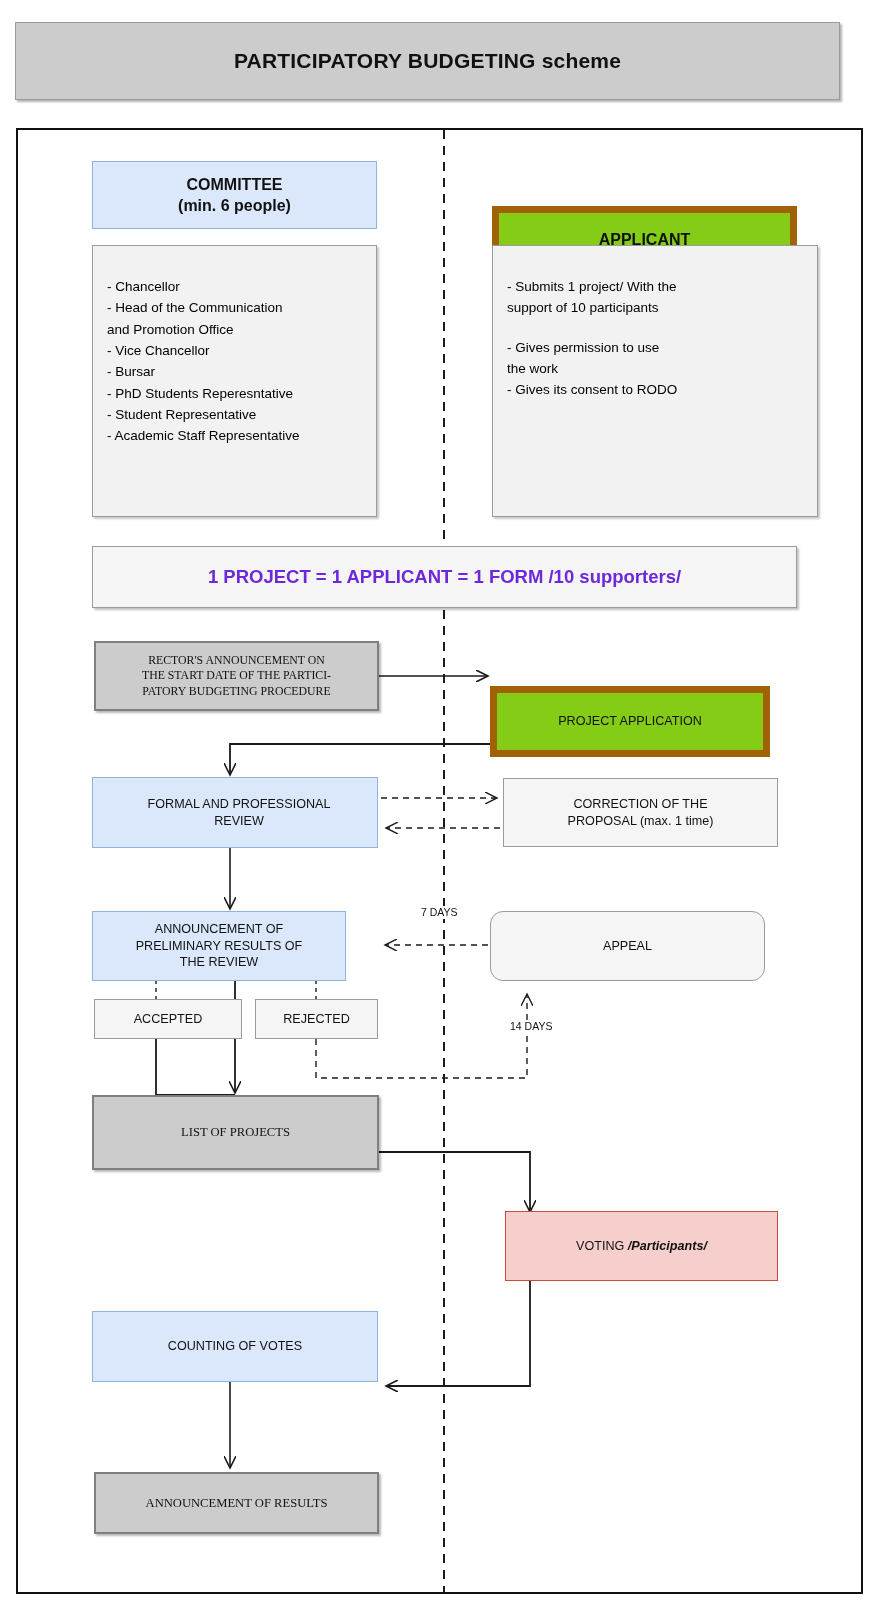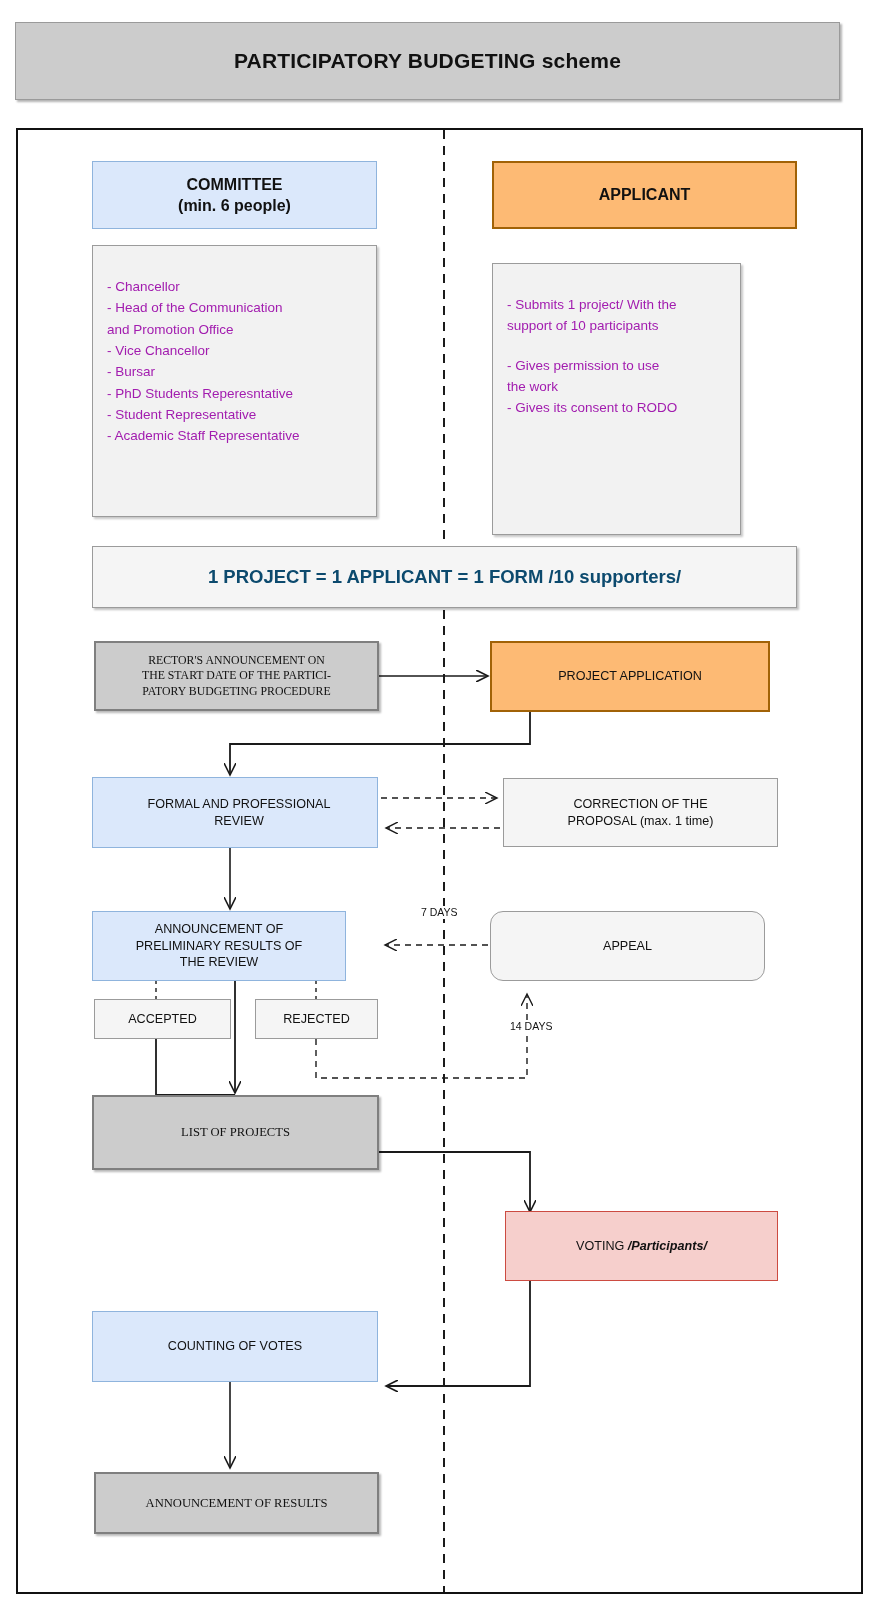--- a/index.html
+++ b/index.html
@@ -74,21 +74,21 @@
     align-items: center;
     justify-content: center;
     text-align: center;
     line-height: 1.32;
     color: #111111;
   }
   .node .txt { display: block; padding: 0 6px; }
 
   
   .n-blue   { background: #dbe8fb; border: 1px solid #8fb4dd; }
-  .n-purple { background: #fdba74; border: 2px solid #a16207; }
+  .n-purple { background: #84cc16; border: 7px solid #a16207; margin-top: 45px; }
   .n-gray-d { background: #cccccc; border: 2px solid #7f7f7f; }
   .n-pink   { background: #f6cfcc; border: 1px solid #cc4b41; }
   .n-white  { background: #f5f5f5; border: 1px solid #9b9b9b; }
 
   .shadowed { box-shadow: 2px 2px 2px rgba(0,0,0,0.28); font-family: Liberation Serif, serif; }
 
   
   .lane-head {
     font-size: 16px;
     font-weight: bold;
@@ -97,39 +97,39 @@
   
   .detail-box {
     position: absolute;
     box-sizing: border-box;
     background: #f2f2f2;
     border: 1px solid #9b9b9b;
     box-shadow: 2px 2px 2px rgba(0,0,0,0.22);
     padding: 30px 14px 10px 14px;
     font-size: 13.5px;
     line-height: 1.58;
-    color: #a21caf;
+    color: #000000;
     text-align: left;
   }
   .detail-box .line { white-space: pre-wrap; }
   .detail-box .gap { height: 18px; }
 
   
   .statement {
     position: absolute;
     box-sizing: border-box;
     background: #f5f5f5;
     border: 1px solid #9b9b9b;
     box-shadow: 2px 2px 2px rgba(0,0,0,0.25);
     display: flex;
     align-items: center;
     justify-content: center;
     font-size: 18.5px;
     font-weight: bold;
-    color: #0c4a6e;
+    color: #6d28d9;
   }
 
   
   .t-12 { font-size: 11.8px; }
   .t-13 { font-size: 12.6px; }
 
   
   .edge-label {
     position: absolute;
     background: #ffffff;
@@ -209,21 +209,21 @@
     <div class="line">- Chancellor</div>
     <div class="line">- Head of the Communication</div>
     <div class="line">and Promotion Office</div>
     <div class="line">- Vice Chancellor</div>
     <div class="line">- Bursar</div>
     <div class="line">- PhD Students Reperesntative</div>
     <div class="line">- Student Representative</div>
     <div class="line">- Academic Staff Representative</div>
   </div>
 
-  <div class="detail-box" style="left:492px; top:245px; width:249px; height:272px;margin-top:18px;">
+  <div class="detail-box" style="left:492px; top:245px; width:326px; height:272px;">
     <div class="line">- Submits 1 project/ With the</div>
     <div class="line">support of 10 participants</div>
     <div class="gap"></div>
     <div class="line">- Gives permission to use</div>
     <div class="line">the work</div>
     <div class="line">- Gives its consent to RODO</div>
   </div>
 
   <div class="statement" style="left:92px; top:546px; width:705px; height:62px;">
     <span>1 PROJECT = 1 APPLICANT = 1 FORM /10 supporters/</span>
@@ -252,21 +252,21 @@
   <div class="node n-blue t-13" style="left:92px; top:911px; width:254px; height:70px; white-space:pre-line;">
     <span class="txt">ANNOUNCEMENT OF
 PRELIMINARY RESULTS OF
 THE REVIEW</span>
   </div>
 
   <div class="node n-white t-13" style="left:490px; top:911px; width:275px; height:70px;border-radius:13px;">
     <span class="txt">APPEAL</span>
   </div>
 
-  <div class="node n-white t-13" style="left:94px; top:999px; width:137px; height:40px;">
+  <div class="node n-white t-13" style="left:94px; top:999px; width:148px; height:40px;">
     <span class="txt">ACCEPTED</span>
   </div>
 
   <div class="node n-white t-13" style="left:255px; top:999px; width:123px; height:40px;">
     <span class="txt">REJECTED</span>
   </div>
 
   <div class="node n-gray-d shadowed t-13" style="left:92px; top:1095px; width:287px; height:75px;">
     <span class="txt">LIST OF PROJECTS</span>
   </div>

